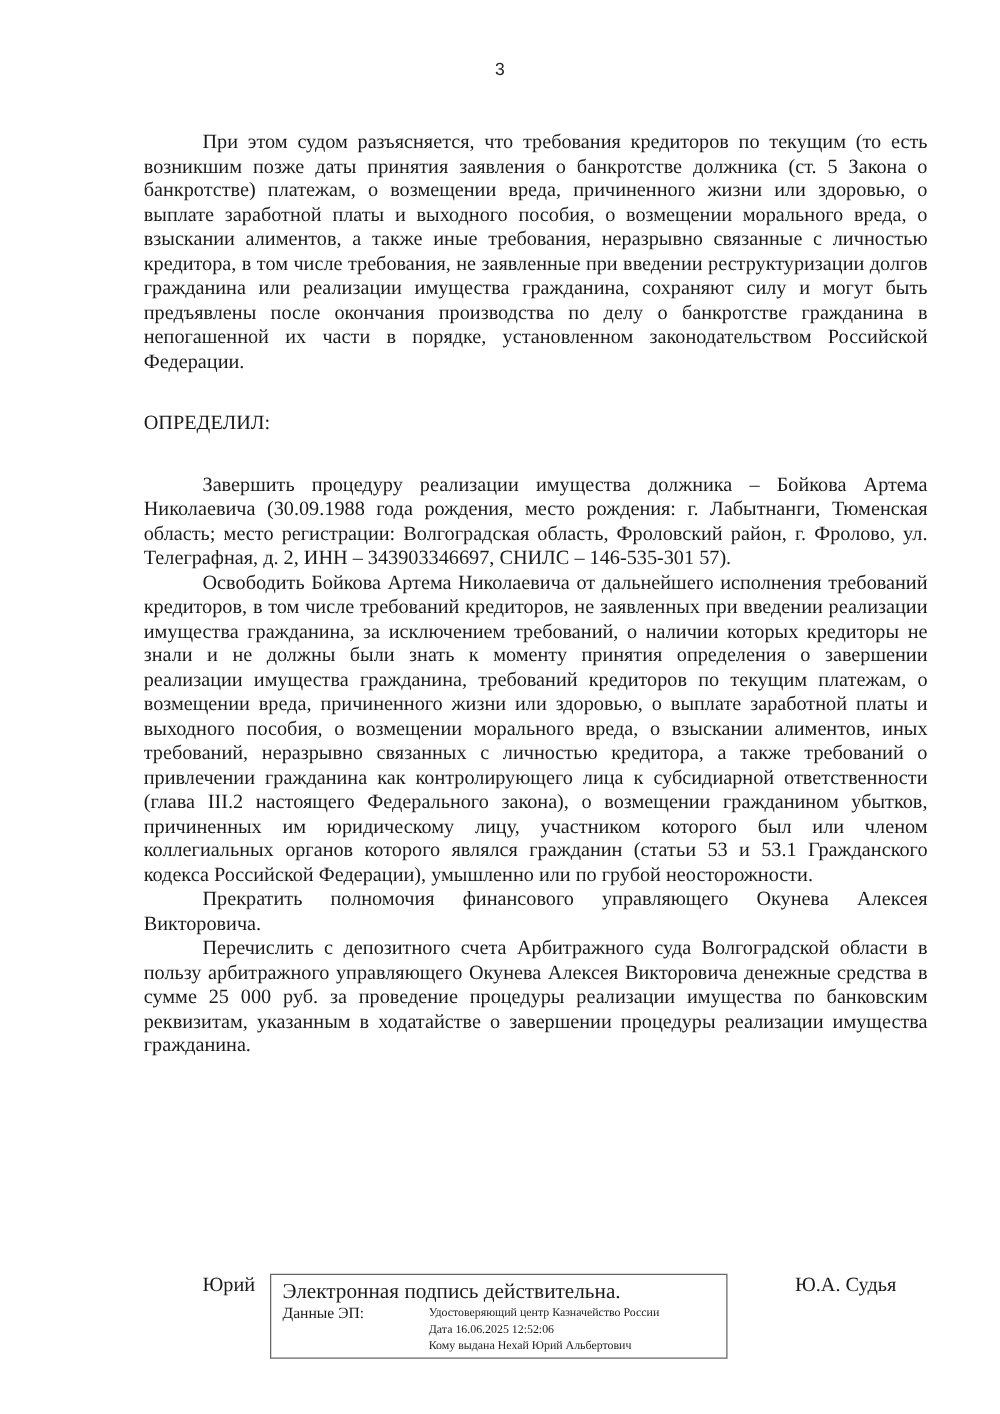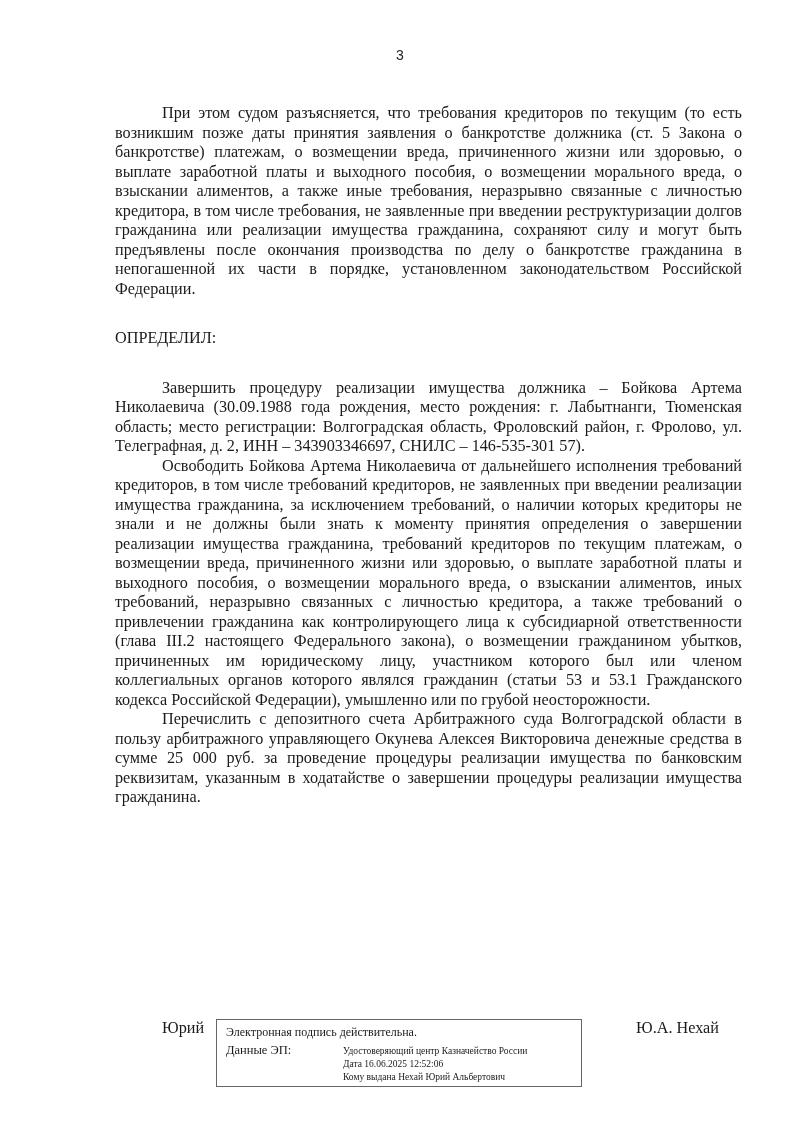--- a/index.html
+++ b/index.html
@@ -71,21 +71,21 @@
       top: 0;
       width: 366px;
       height: 68px;
       border: 1.3px solid #666;
       box-sizing: border-box;
     }
     .sig-valid {
       position: absolute;
       left: 9px;
       top: 5px;
-      font-size: 12px;
+      font-size: 17px;
       line-height: 15px;
       white-space: nowrap;
     }
     .sig-data-label {
       position: absolute;
       left: 9px;
       top: 23px;
       font-size: 12.5px;
       line-height: 15px;
       white-space: nowrap;
@@ -108,28 +108,29 @@
 
 <div class="page-number">3</div>
 
 <div class="body-text">
   <p class="para">При этом судом разъясняется, что требования кредиторов по текущим (то есть возникшим позже даты принятия заявления о банкротстве должника (ст. 5 Закона о банкротстве) платежам, о возмещении вреда, причиненного жизни или здоровью, о выплате заработной платы и выходного пособия, о возмещении морального вреда, о взыскании алиментов, а также иные требования, неразрывно связанные с личностью кредитора, в том числе требования, не заявленные при введении реструктуризации долгов гражданина или реализации имущества гражданина, сохраняют силу и могут быть предъявлены после окончания производства по делу о банкротстве гражданина в непогашенной их части в порядке, установленном законодательством Российской Федерации.</p>
 
   <p class="para heading">ОПРЕДЕЛИЛ:</p>
 
   <p class="para">Завершить процедуру реализации имущества должника – Бойкова Артема Николаевича (30.09.1988 года рождения, место рождения: г. Лабытнанги, Тюменская область; место регистрации: Волгоградская область, Фроловский район, г. Фролово, ул. Телеграфная, д. 2, ИНН – 343903346697, СНИЛС – 146-535-301 57).</p>
   <p class="para">Освободить Бойкова Артема Николаевича от дальнейшего исполнения требований кредиторов, в том числе требований кредиторов, не заявленных при введении реализации имущества гражданина, за исключением требований, о наличии которых кредиторы не знали и не должны были знать к моменту принятия определения о завершении реализации имущества гражданина, требований кредиторов по текущим платежам, о возмещении вреда, причиненного жизни или здоровью, о выплате заработной платы и выходного пособия, о возмещении морального вреда, о взыскании алиментов, иных требований, неразрывно связанных с личностью кредитора, а также требований о привлечении гражданина как контролирующего лица к субсидиарной ответственности (глава III.2 настоящего Федерального закона), о возмещении гражданином убытков, причиненных им юридическому лицу, участником которого был или членом коллегиальных органов которого являлся гражданин (статьи 53 и 53.1 Гражданского кодекса Российской Федерации), умышленно или по грубой неосторожности.</p>
+  <p class="para">Прекратить полномочия финансового управляющего Окунева Алексея Викторовича.</p>
   <p class="para">Перечислить с депозитного счета Арбитражного суда Волгоградской области в пользу арбитражного управляющего Окунева Алексея Викторовича денежные средства в сумме 25 000 руб. за проведение процедуры реализации имущества по банковским реквизитам, указанным в ходатайстве о завершении процедуры реализации имущества гражданина.</p>
 </div>
 
 <div class="sig-row">
   <div class="sig-judge-label">Юрий</div>
   <div class="sig-box">
     <div class="sig-valid">Электронная подпись действительна.</div>
     <div class="sig-data-label">Данные ЭП:</div>
     <div class="sig-details">
       <div>Удостоверяющий центр Казначейство России</div>
       <div>Дата 16.06.2025 12:52:06</div>
       <div>Кому выдана Нехай Юрий Альбертович</div>
     </div>
   </div>
-  <div class="sig-judge-name">Ю.А. Нехай</div>
+  <div class="sig-judge-name">Ю.А. Судья</div>
 </div>
 
 </body></html>

